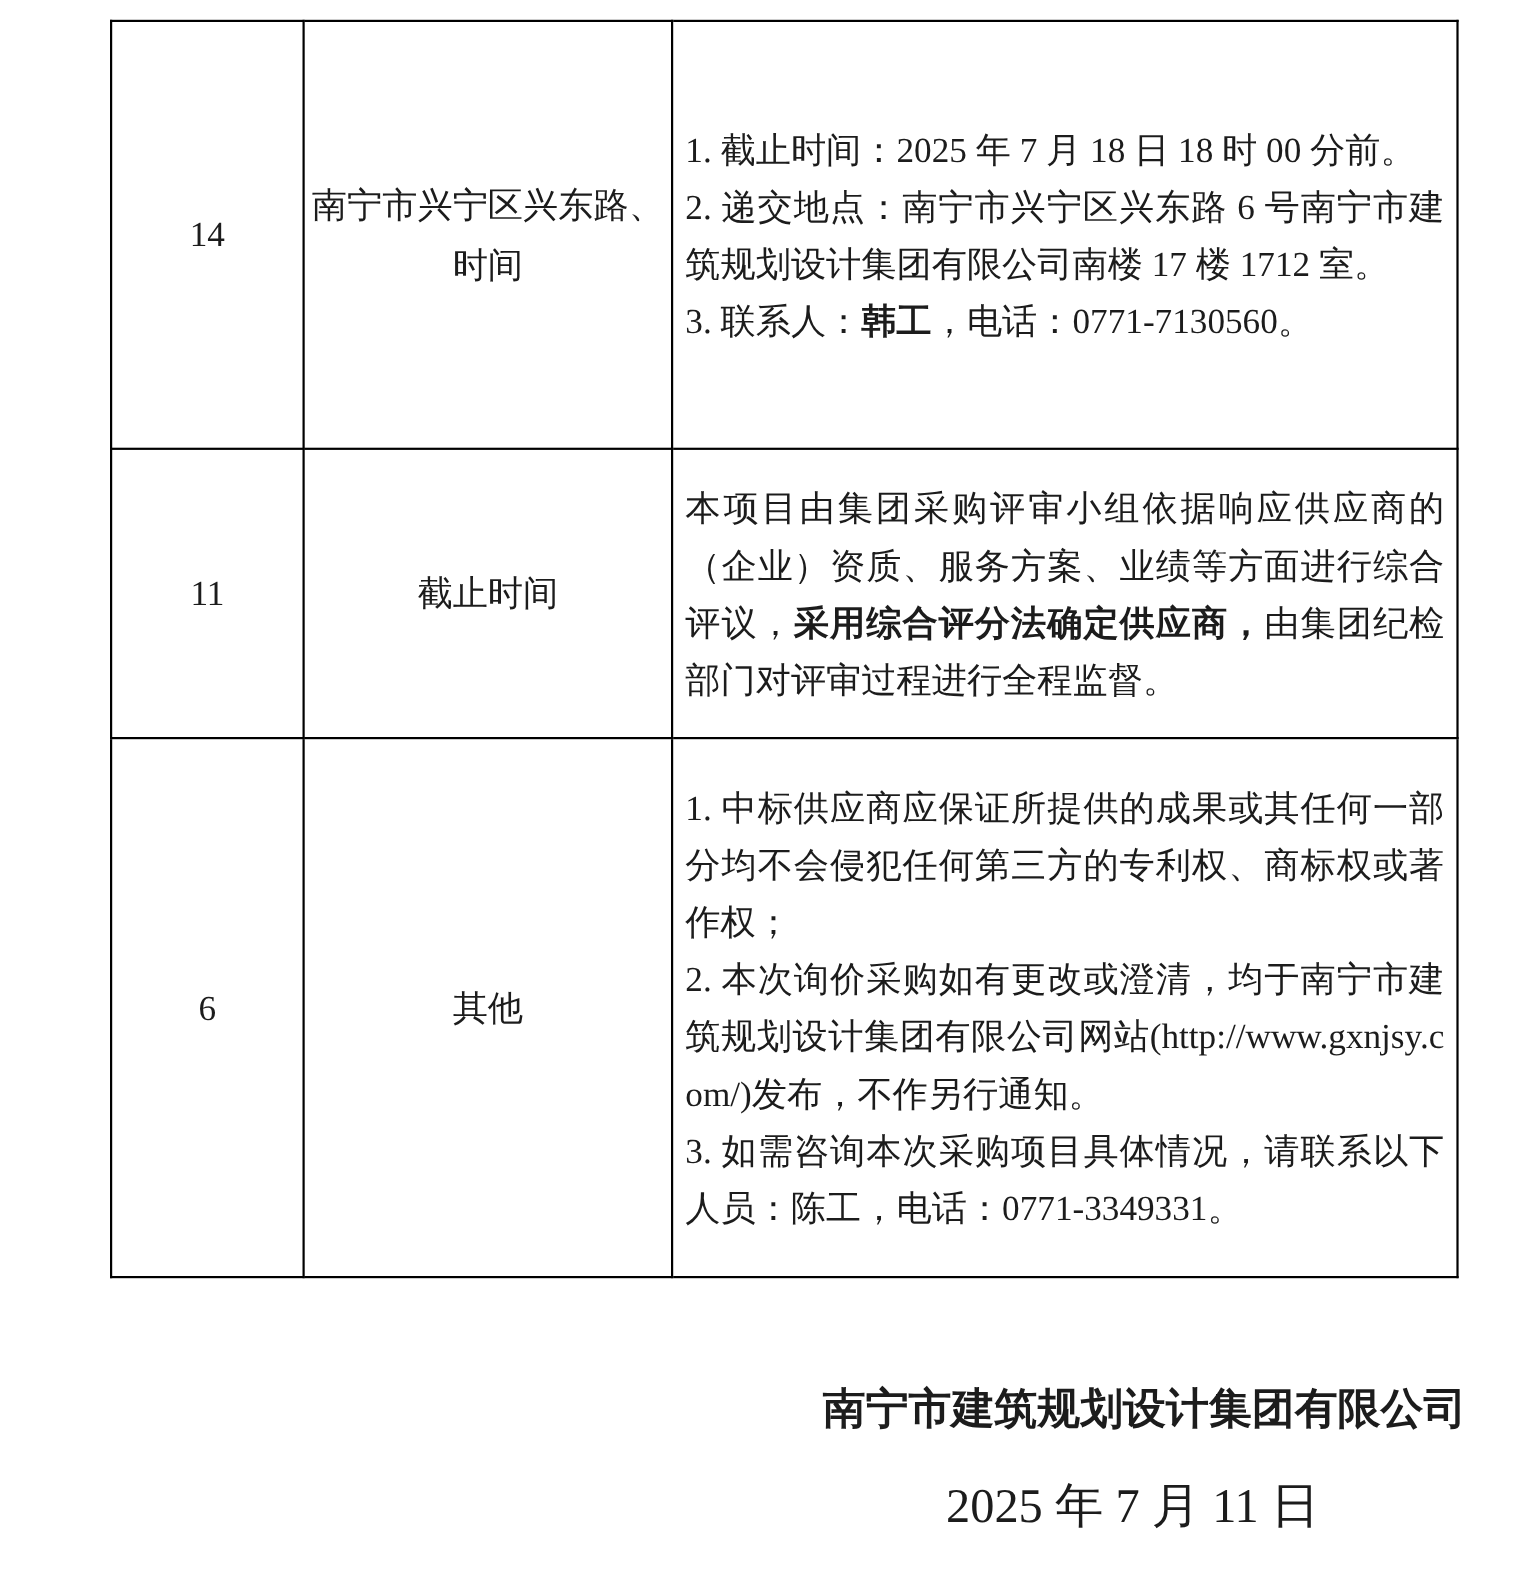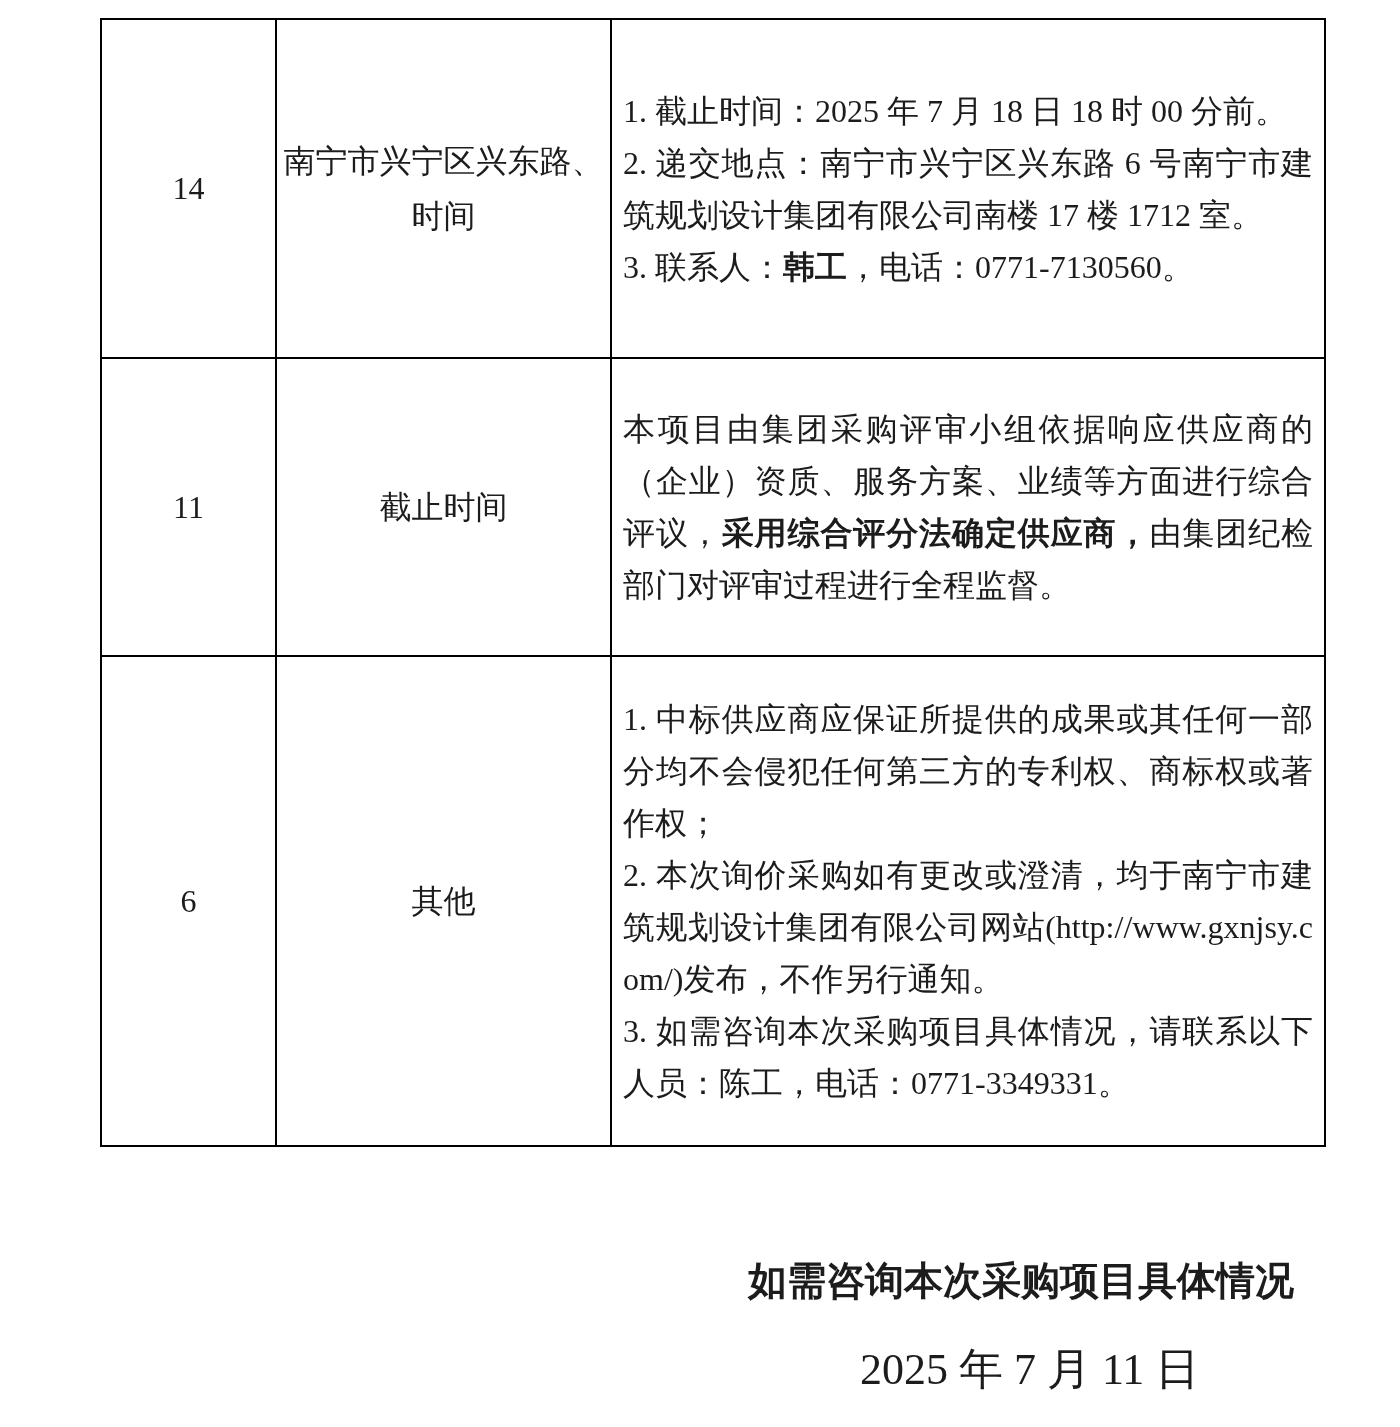--- a/index.html
+++ b/index.html
@@ -22,22 +22,22 @@
     width: 1224px;
   }
   .doc-table td {
     border: 2px solid #000000;
     background: #ffffff;
     vertical-align: middle;
   }
   col.c1 { width: 175px; }
   col.c2 { width: 335px; }
   col.c3 { width: 714px; }
-  tr.r0 td { height: 339px; }
-  tr.r1 td { height: 298px; }
+  tr.r0 td { height: 389px; }
+  tr.r1 td { height: 263px; }
   tr.r2 td { height: 490px; }
   td.num, td.label {
     text-align: center;
     font-size: 32px;
     line-height: 55px;
   }
   td.content {
     font-size: 32px;
     line-height: 52px;
     padding: 6px 11px;
@@ -114,16 +114,16 @@
         <td class="content">
           <p class="para"><span>1. 中标供应商应保证所提供的成果或其任何一部分均不会侵犯任何第三方的专利权、商标权或著作权；</span></p>
           <p class="para"><span>2. 本次询价采购如有更改或澄清，均于南宁市建筑规划设计集团有限公司网站(http://www.gxnjsy.com/)发布，不作另行通知。</span></p>
           <p class="para"><span>3. 如需咨询本次采购项目具体情况，请联系以下人员：陈工，电话：0771-3349331。</span></p>
         </td>
       </tr>
 
     </tbody>
   </table>
 
-  <div class="footer-company">如需咨询本次采购项目具体情况</div>
+  <div class="footer-company">南宁市建筑规划设计集团有限公司</div>
   <div class="footer-date">2025 年 7 月 11 日</div>
 
 </div>
 
 </body></html>

